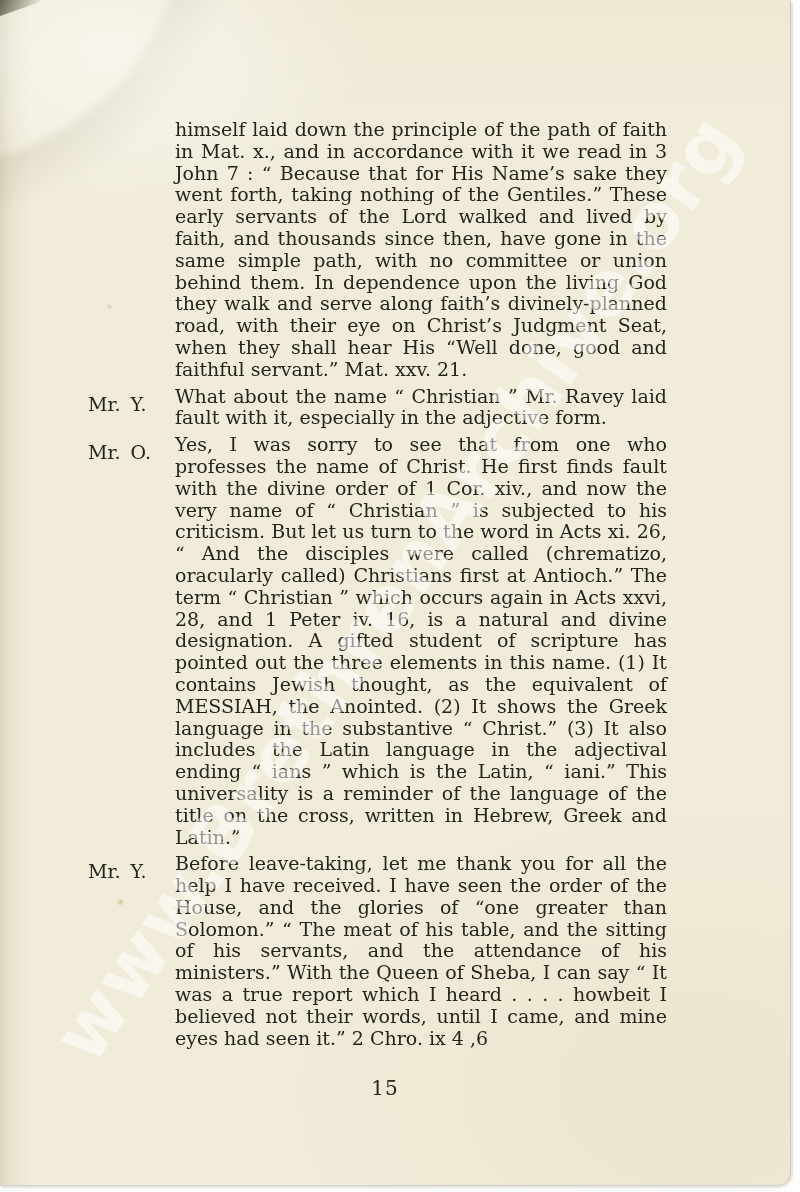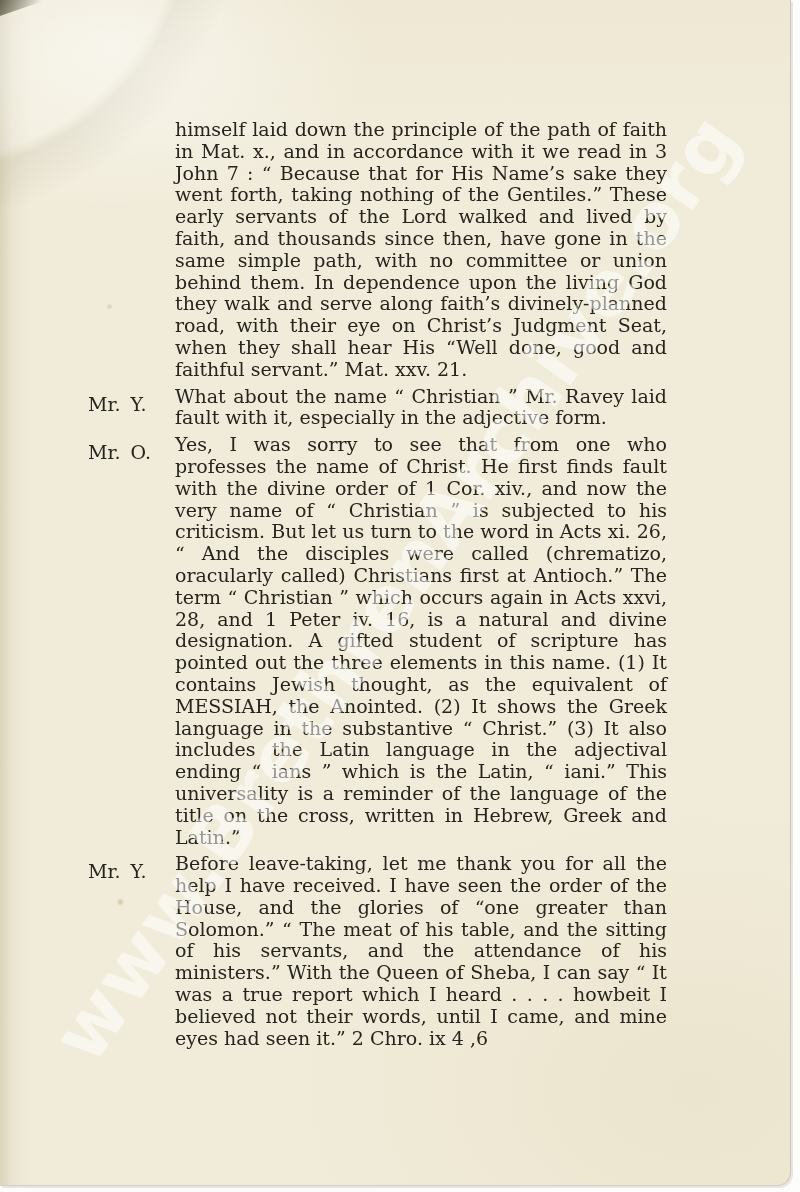--- a/index.html
+++ b/index.html
@@ -131,19 +131,20 @@
       </div>
 
       <div class="para">
         <span class="speaker">Mr. O.</span><span class="ptext">Yes, I was sorry to see that from one who professes the name of Christ.  He first finds fault with the divine order of 1 Cor. xiv., and now the very name of “ Christian ” is subjected to his criticism.  But let us turn to the word in Acts xi. 26, “ And the disciples were called (chrematizo, oracularly called) Christians first at Antioch.”  The term “ Christian ” which occurs again in Acts xxvi, 28, and 1 Peter iv. 16, is a natural and divine designation.  A gifted student of scripture has pointed out the three elements in this name.  (1) It contains Jewish thought, as the equivalent of MESSIAH, the Anointed.  (2) It shows the Greek language in the substantive “ Christ.”  (3) It also includes the Latin language in the adjectival ending “ ians ” which is the Latin, “ iani.”  This universality is a reminder of the language of the title on the cross, written in Hebrew, Greek and Latin.”</span>
       </div>
 
       <div class="para">
         <span class="speaker">Mr. Y.</span><span class="ptext">Before leave-taking, let me thank you for all the help I have received.  I have seen the order of the House, and the glories of “one greater than Solomon.” “ The meat of his table, and the sitting of his servants, and the attendance of his ministers.”  With the Queen of Sheba, I can say “ It was a true report which I heard . . . . howbeit I believed not their words, until I came, and mine eyes had seen it.” 2 Chro. ix 4 ,6</span>
       </div>
 
+      <div class="pageno">15</div>
 
     </div>
 
     <div class="watermark">www.BrethrenArchive.org</div>
 
   </div>
 </div>
 
 </body></html>

